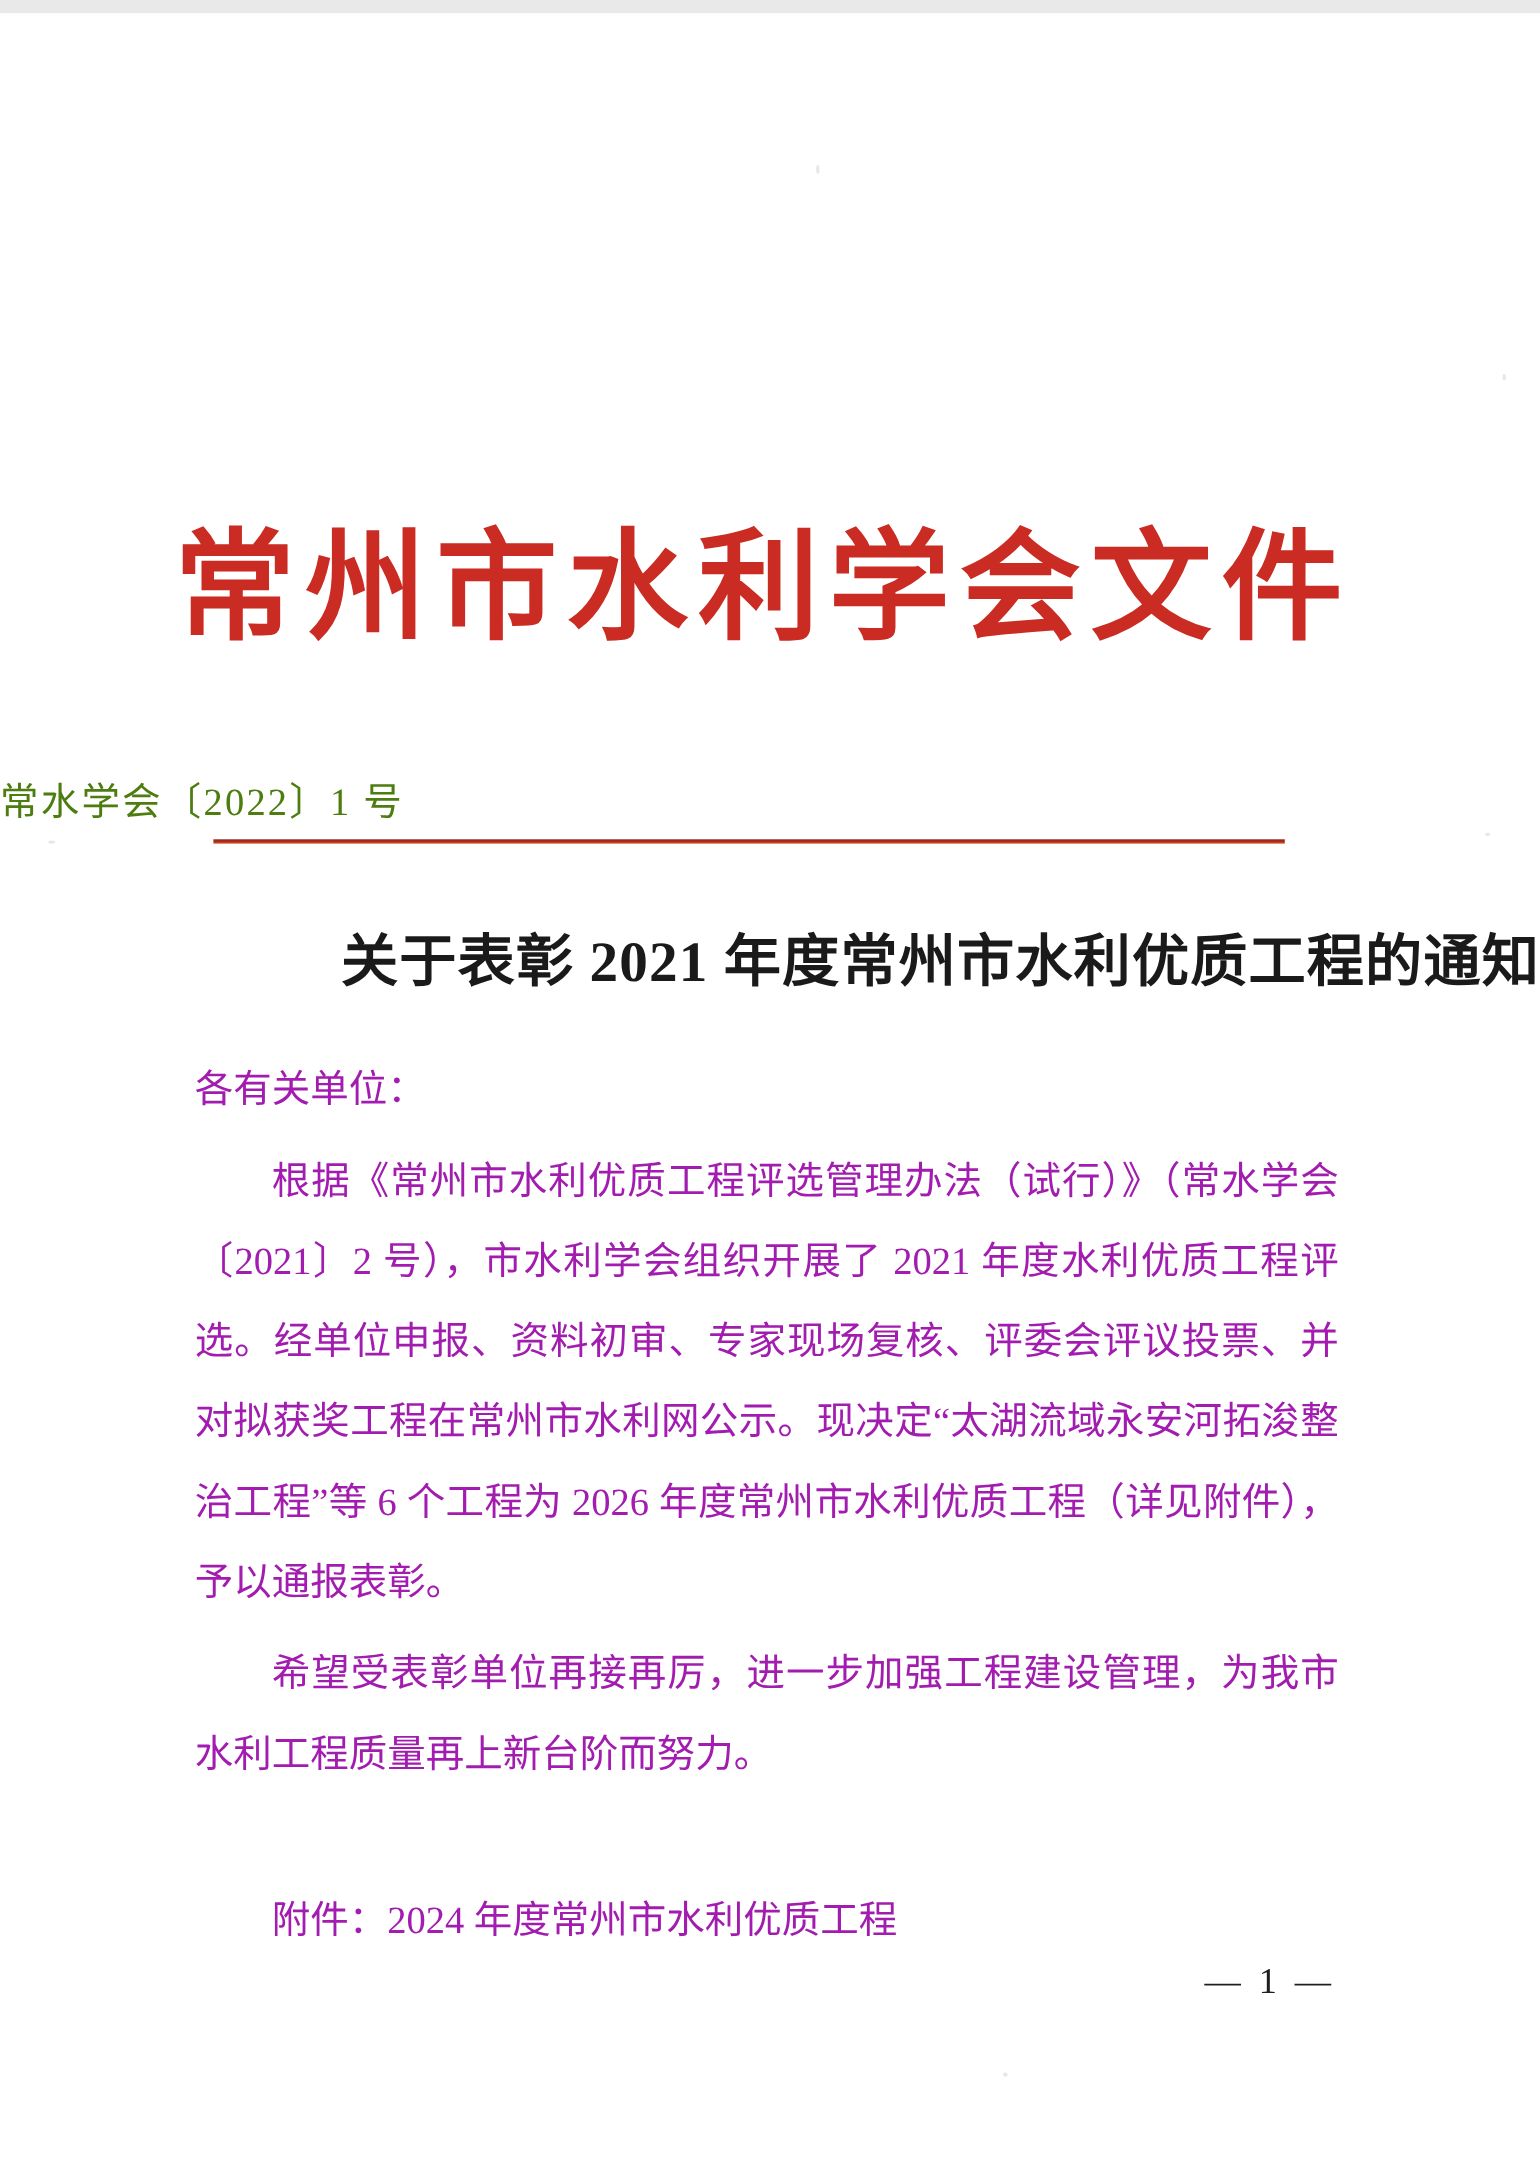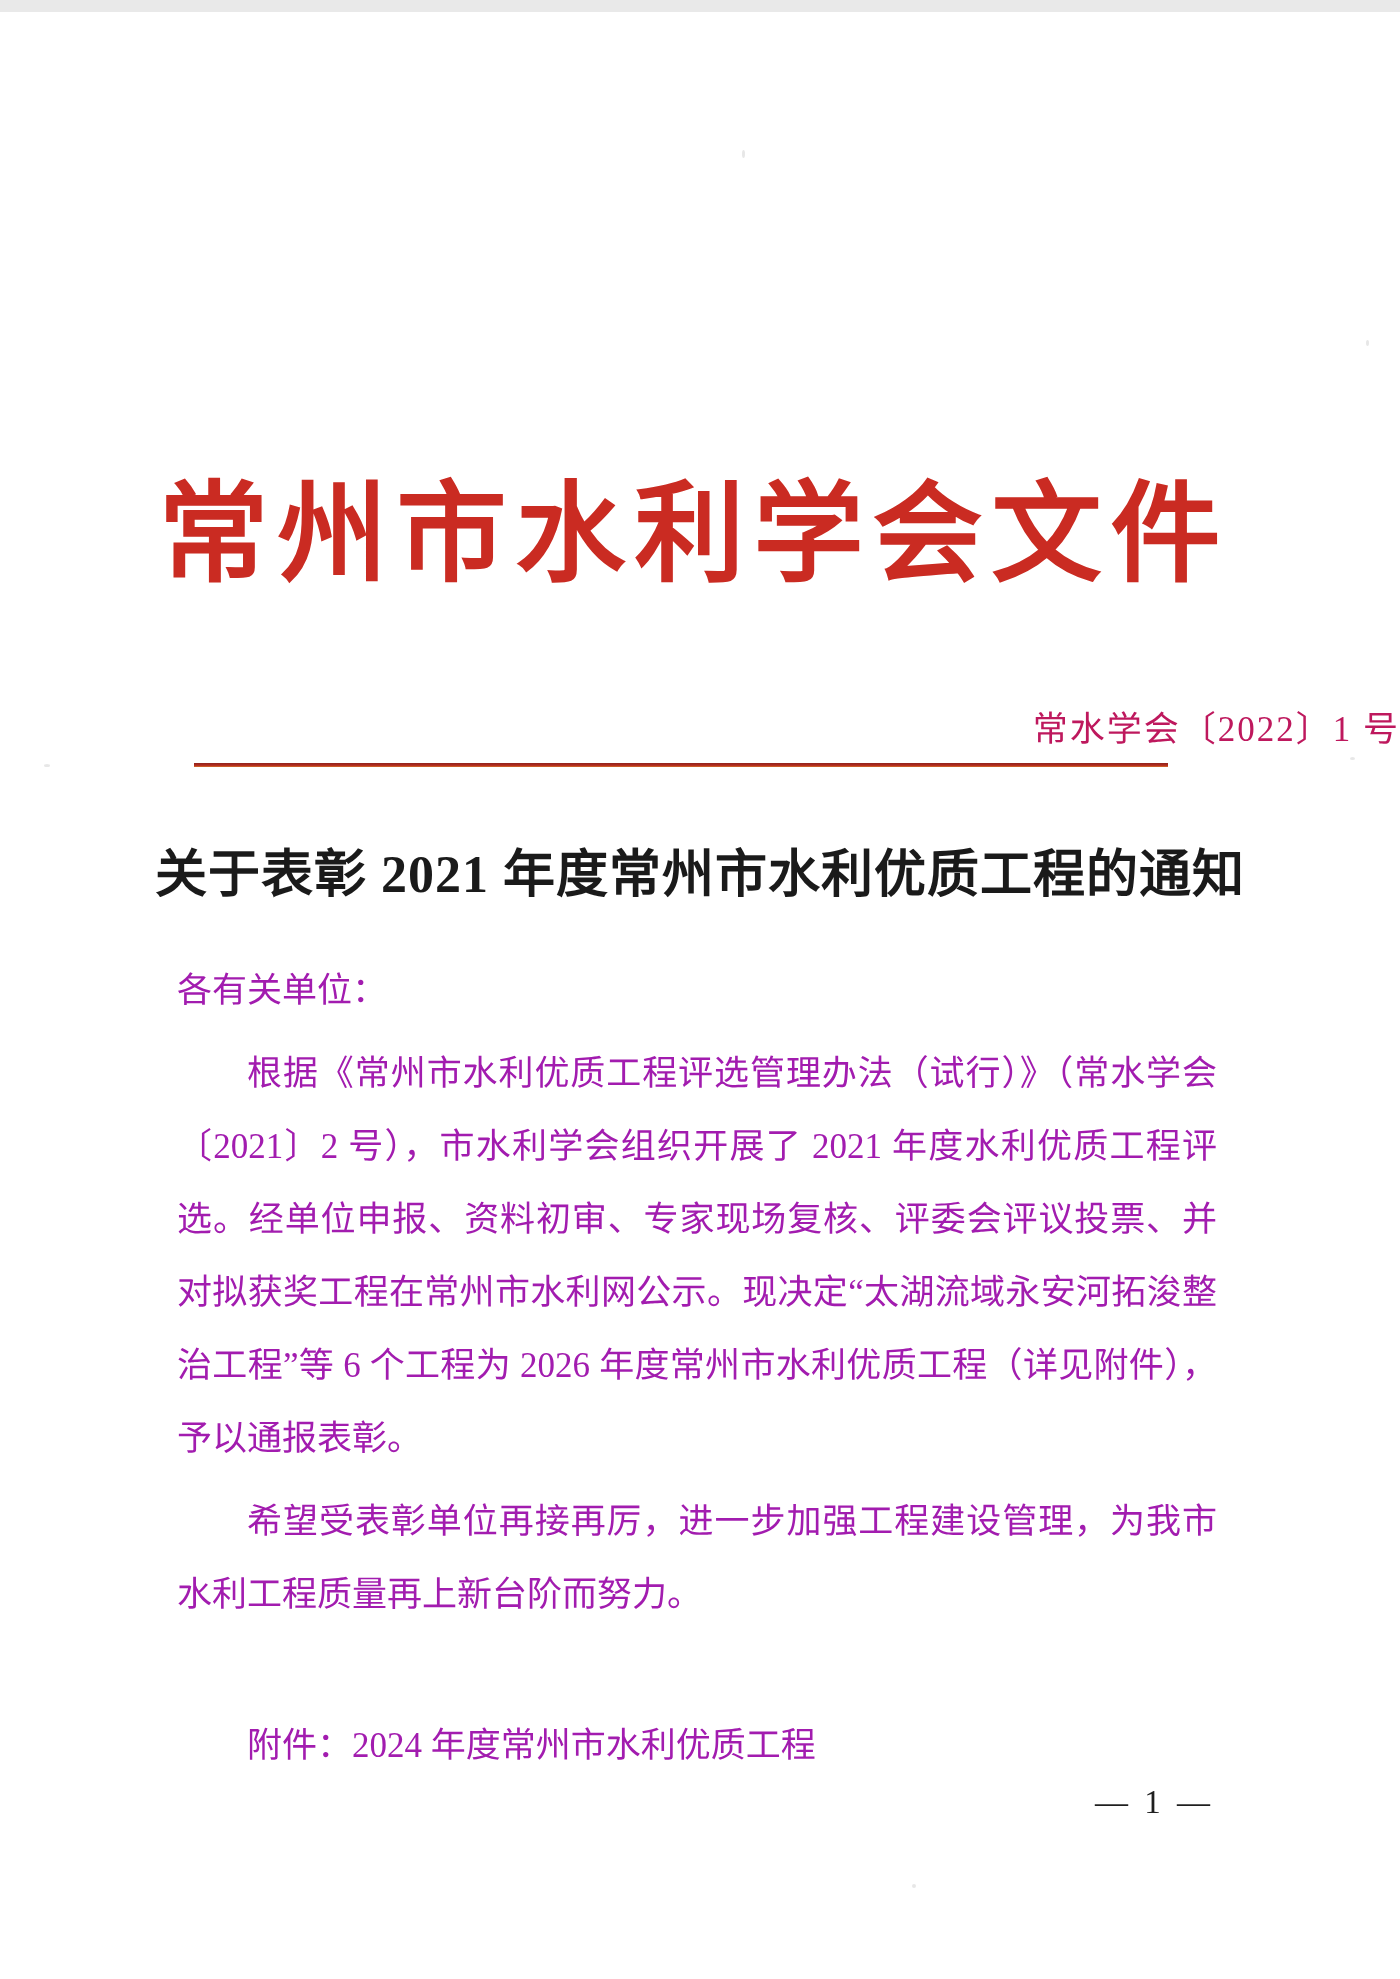--- a/index.html
+++ b/index.html
@@ -32,45 +32,45 @@
     white-space: nowrap;
     transform: translateX(-6px);
   }
 
   
   .doc-number {
     position: absolute;
     top: 688px;
     left: 0;
     width: 100%;
-    text-align: right;
+    text-align: left;
     font-size: 35px;
     letter-spacing: 2px;
-    color: #be185d;
+    color: #4d7c0f;
     white-space: nowrap;
   }
 
   
   .red-rule {
     position: absolute;
     top: 751px;
     left: 194px;
     width: 974px;
     height: 4px;
     background: linear-gradient(to bottom, #8e241d 0%, #b32c20 60%, #d4722a 100%);
   }
 
   
   .doc-title {
     position: absolute;
     top: 820px;
     left: 0;
     width: 100%;
     margin: 0;
-    text-align: center;
+    text-align: right;
     font-size: 52px;
     font-weight: bold;
     letter-spacing: 1px;
     color: #1a1a1a;
     white-space: nowrap;
   }
 
   
   .body-block {
     position: absolute;

